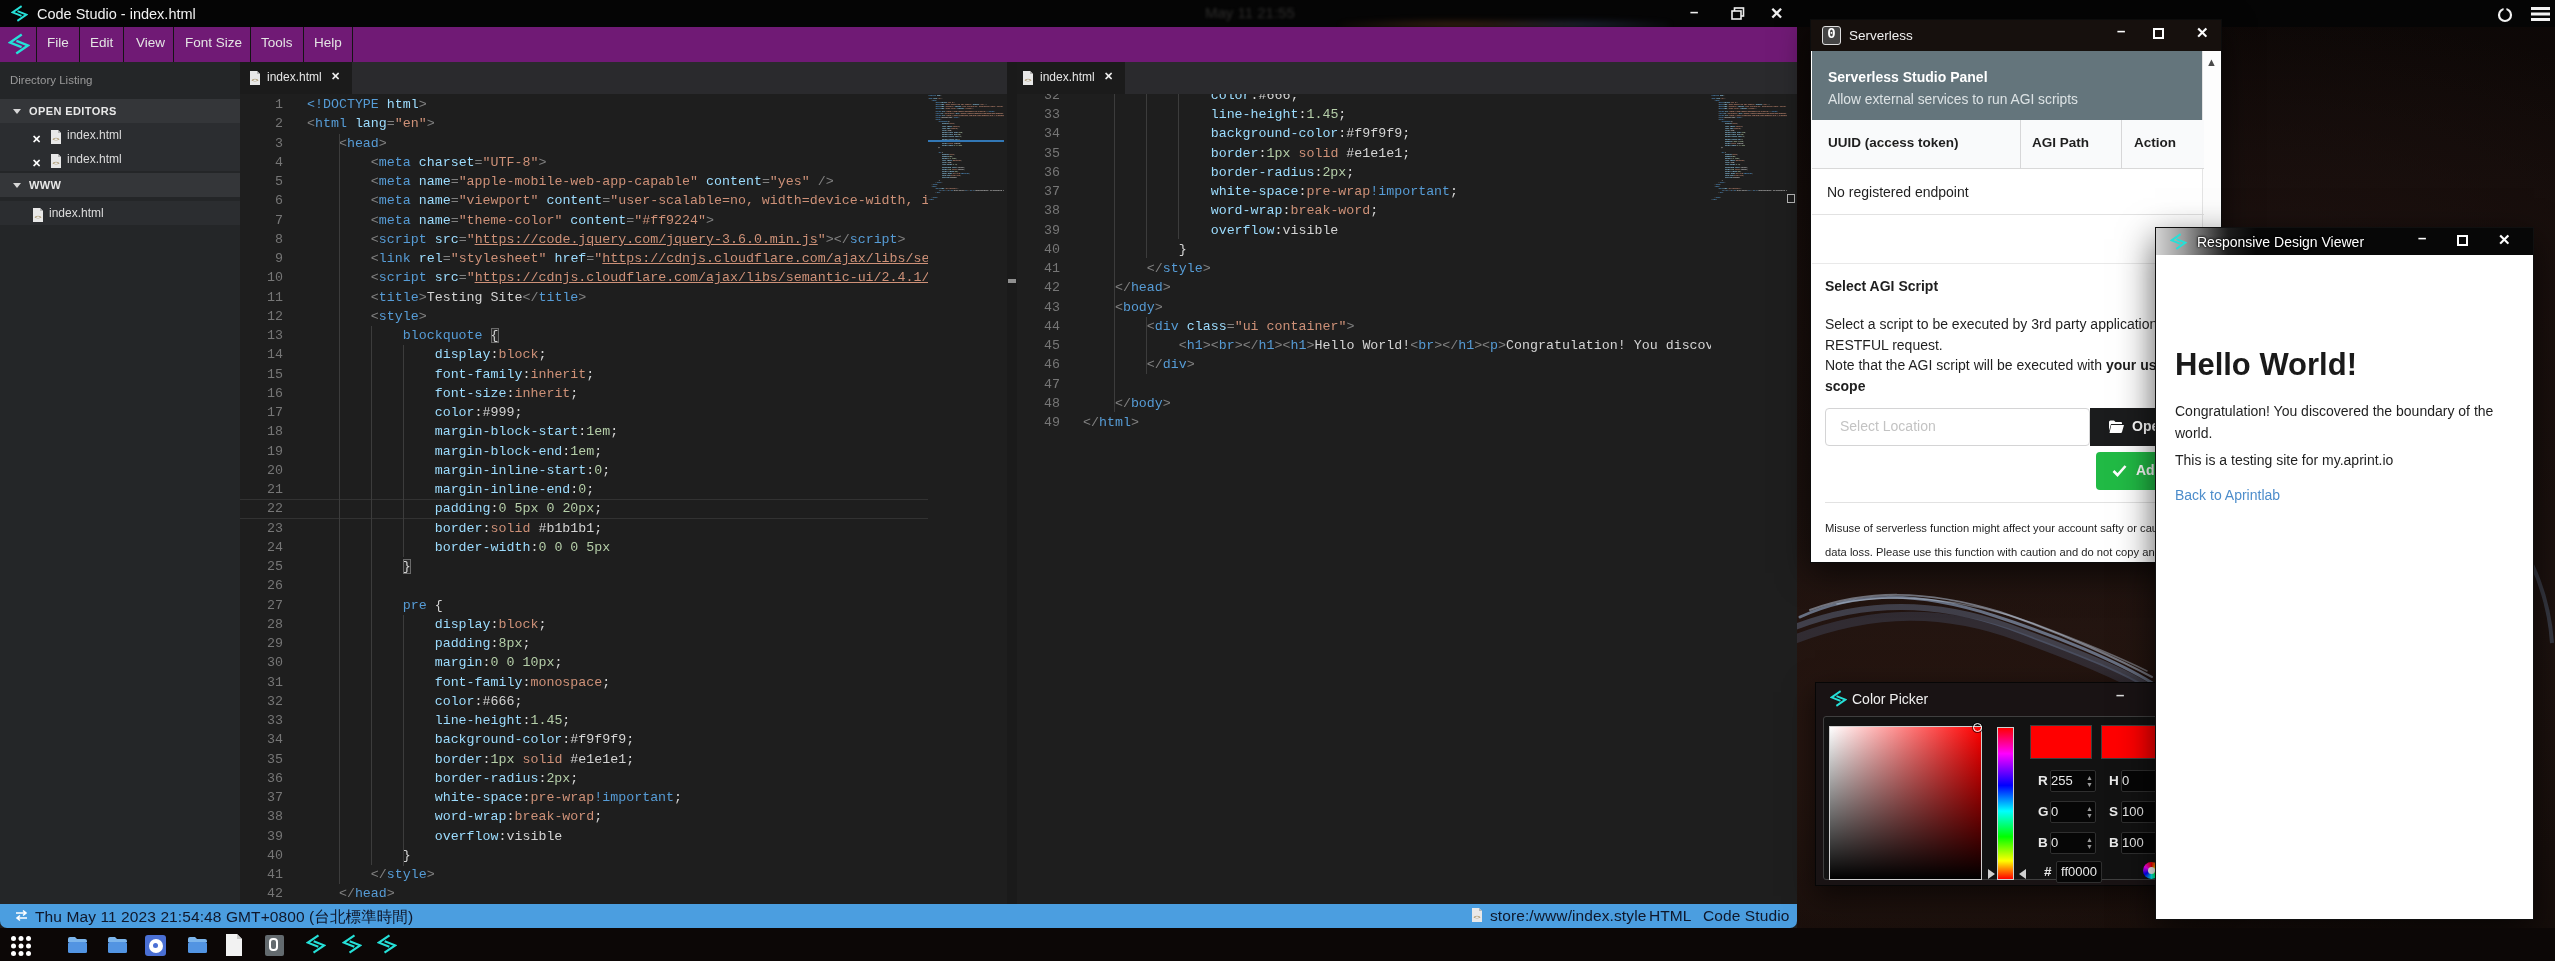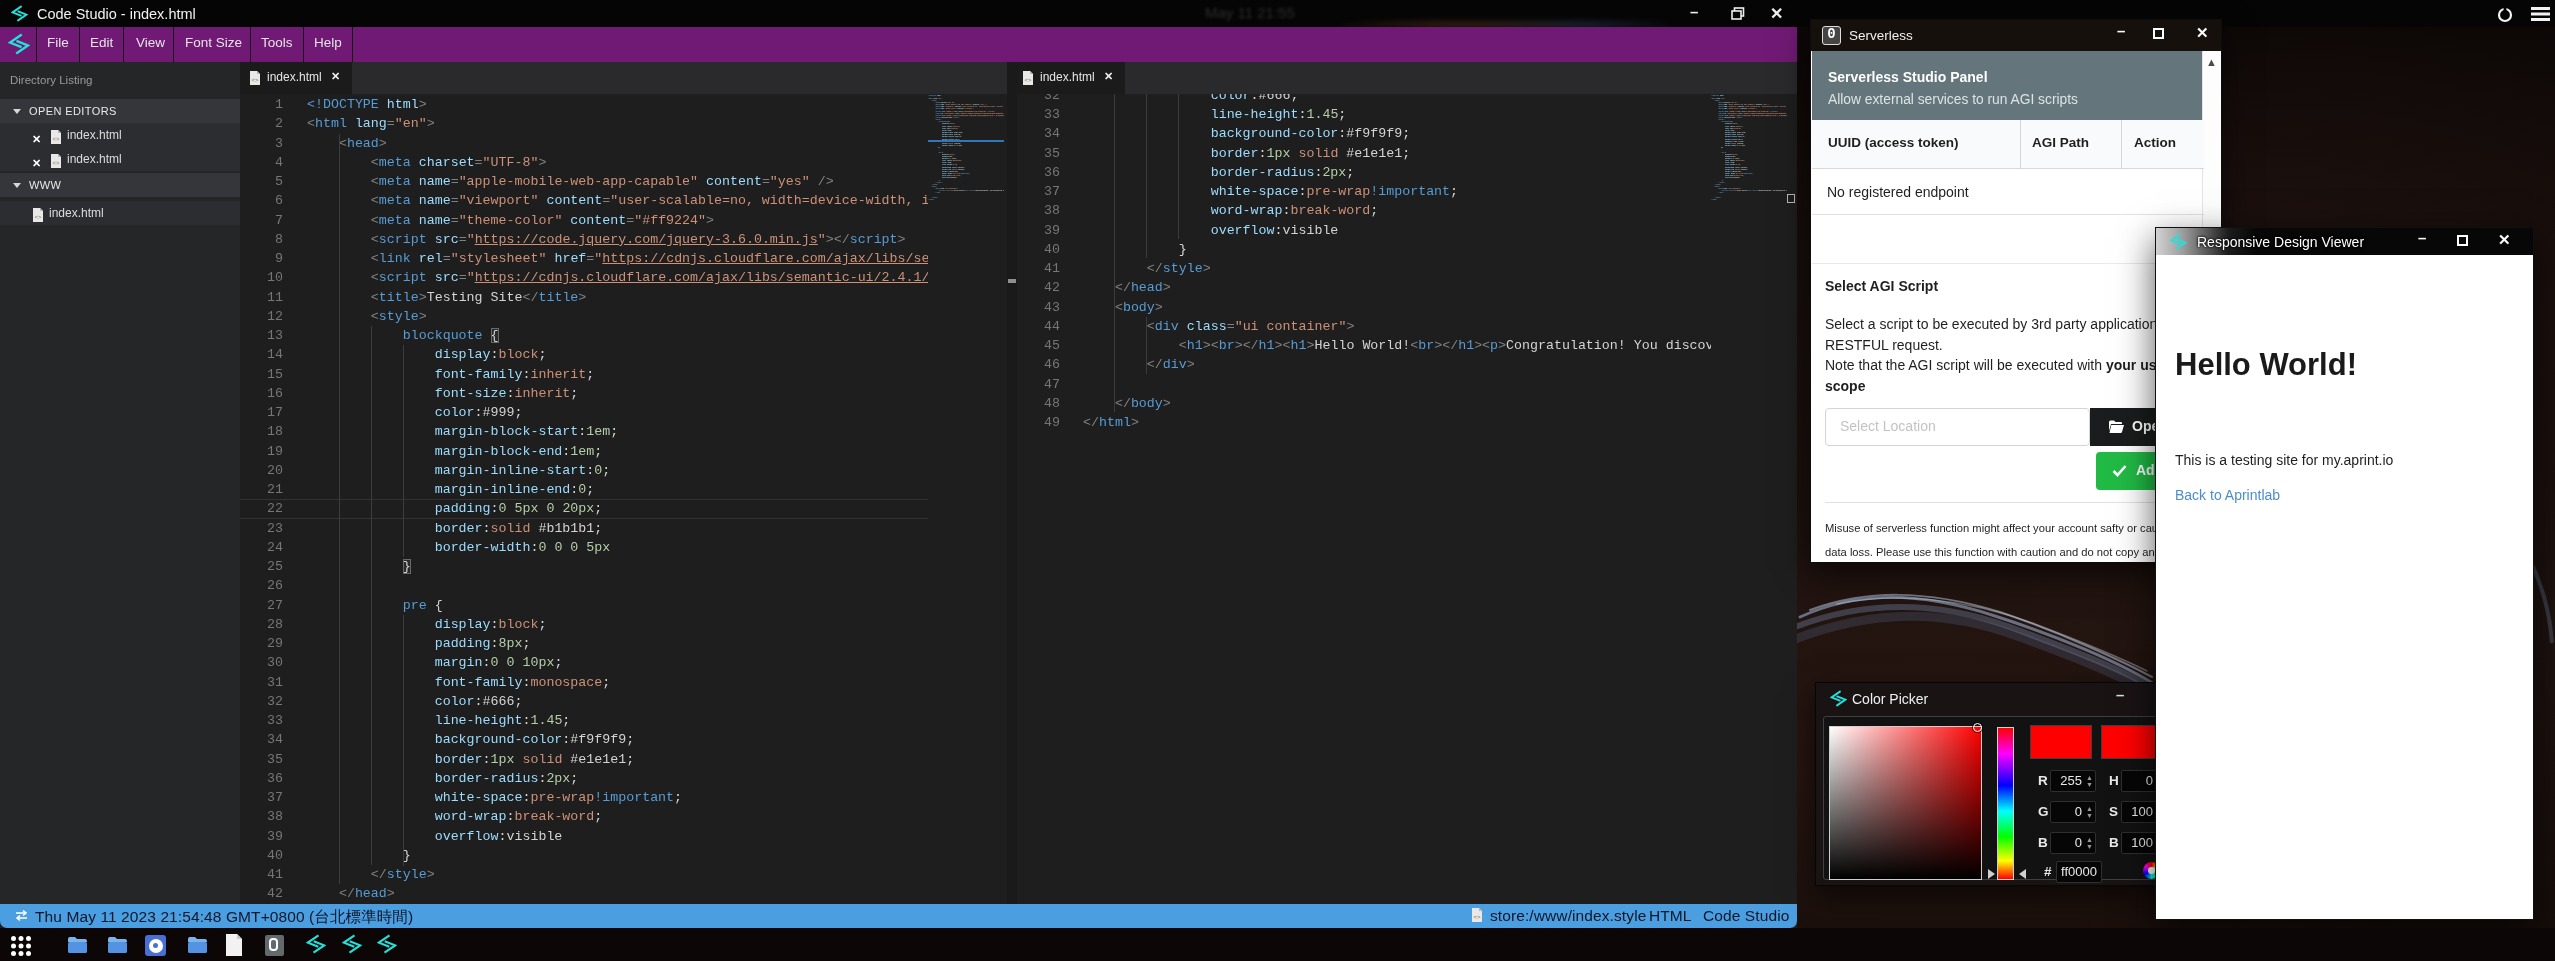--- a/index.html
+++ b/index.html
@@ -13,21 +13,21 @@
 #topbar{left:0;top:0;width:2555px;height:27px;background:#050505}
 #title-txt{left:37px;top:6px;color:#f2f2f2;font-size:14.5px}
 .wbtn{color:#efefef}
 
 #cs{left:0;top:27px;width:1797px;height:901px;background:#1e1e1e}
 #menubar{left:0;top:0;width:1797px;height:35px;background:#701a75}
 #menubar .mi{position:absolute;top:8px;color:#e4e4e4;font-size:13.5px}
 #menubar .sep{position:absolute;top:0;width:1px;height:35px;background:#141414}
 #sidebar{left:0;top:35px;width:240px;height:842px;background:#242628}
 #dirlist{left:10px;top:12px;color:#9a9a9a;font-size:11.5px}
-.sechdr{position:absolute;left:0;width:240px;height:24px;background:#343639;color:#e8e8e8;font-size:11px;font-weight:normal;letter-spacing:.4px;line-height:24px}
+.sechdr{position:absolute;left:0;width:240px;height:24px;background:#343639;color:#e8e8e8;font-size:11px;font-weight:bold;letter-spacing:.4px;line-height:24px}
 .sechdr .car{position:absolute;left:13px;top:10px;width:0;height:0;border-left:4.5px solid transparent;border-right:4.5px solid transparent;border-top:5px solid #d7d7d7}
 .sechdr .lab{margin-left:29px}
 .fitem{position:absolute;left:0;width:240px;height:24px;background:#2b2d30;color:#dcdcdc;font-size:12px;line-height:24px}
 .fitem .x{position:absolute;left:32px;top:4px;font-size:11px;color:#fff;font-weight:bold}
 .fitem .fic{position:absolute;top:5px}
 
 #tabstrip{left:240px;top:35px;width:1557px;height:32px;background:#2a2a2d}
 .tab{position:absolute;top:0;height:32px;background:#1b1b1b;color:#e6e6e6;font-size:12px}
 .tab .tlab{position:absolute;left:27px;top:8px}
 .tab .tx{position:absolute;top:8px;color:#f0f0f0;font-weight:bold;font-size:11px}
@@ -61,21 +61,21 @@
 #sv-scroll{position:absolute;right:1px;top:31px;width:18px;height:511px;background:#fdfdfd;border-left:1px solid #e4e4e4}
 .svtxt{color:#1f1f1f}
 
 #rv{left:2155px;top:227px;width:379px;height:693px;background:#fff;box-shadow:0 12px 34px rgba(0,0,0,.65);border:1px solid #101010}
 #rv-title{position:absolute;left:0;top:0;width:100%;height:27px;background:linear-gradient(90deg,#d2d2d2 0px,#9a9a9a 28px,#1c1c1c 72px,#070707 100px)}
 #rv-size{position:absolute;left:0;top:27px;width:100%;height:29px;background:#3b3b3b}
 
 #cp{left:1815px;top:682px;width:407px;height:204px;background:#191314;border:1px solid #060606;box-shadow:0 10px 28px rgba(0,0,0,.6)}
 #cp-panel{position:absolute;left:7px;top:33px;width:393px;height:164px;background:#121212;border:1px solid #3f3f3f;border-radius:3px}
 .cplab{position:absolute;color:#e8e8e8;font-weight:bold;font-size:13.5px}
-.cpin{position:absolute;width:46px;height:22px;background:#060606;border:1px solid #2f2f2f;border-radius:2px;color:#e8e8e8;font-size:13px;line-height:20px;text-align:right;padding-right:13px}
+.cpin{position:absolute;width:46px;height:22px;background:#060606;border:1px solid #2f2f2f;border-radius:2px;color:#e8e8e8;font-size:13px;line-height:20px;text-align:left;padding-right:13px}
 .spin{position:absolute;width:8px;color:#9a9a9a;font-size:7px;line-height:7px}
 
 #taskbar{left:0;top:928px;width:2555px;height:33px;background:#0c0706}
 </style></head><body>
 <div id="stage">
 <div class="abs" id="wall"></div>
 <svg class="abs" style="left:1795px;top:555px" width="368" height="160" viewBox="0 0 368 160">
  <g fill="none" stroke-linecap="round">
   <path d="M0 84 C 80 54, 150 54, 225 82 C 285 104, 335 124, 360 142" stroke="rgba(85,105,140,.28)" stroke-width="9"></path>
   <path d="M0 72 C 70 45, 140 45, 215 72 C 280 96, 332 116, 361 136" stroke="rgba(118,142,178,.36)" stroke-width="6"></path>
@@ -317,20 +317,21 @@
           <path d="M15 1.6 L2.2 10.4 L14.8 15.4" stroke="#25e0d8" stroke-width="2.6"></path>
           <path d="M9 22.4 L21.8 13.6 L9.2 8.6" stroke="#25e0d8" stroke-width="2.6"></path>
         </svg>
     <div style="position:absolute;left:41px;top:6px;color:#fff;font-size:14px;text-shadow:0 0 3px #000,0 0 2px #000">Responsive Design Viewer</div>
     <div style="position:absolute;left:262px;top:1px;color:#fff;font-size:15px;font-weight:bold">–</div>
     <div style="position:absolute;left:301px;top:7px;width:11px;height:11px;border:2px solid #fff"></div>
     <div style="position:absolute;left:342px;top:3px;color:#fff;font-size:15px;font-weight:bold">✕</div>
   </div>
   <div style="position:absolute;left:0;top:56px;width:377px;height:635px;background:#fff;overflow:hidden">
     <div style="position:absolute;left:19px;top:63px;color:#1a1a1a;font-size:31px;font-weight:bold">Hello World!</div>
+    <div style="position:absolute;left:19px;top:116px;color:#1f1f1f;font-size:14px;line-height:22px;white-space:nowrap">Congratulation! You discovered the boundary of the<br>world.</div>
     <div style="position:absolute;left:19px;top:168px;color:#1f1f1f;font-size:14px">This is a testing site for my.aprint.io</div>
     <div style="position:absolute;left:19px;top:203px;color:#4d8dcb;font-size:14px">Back to Aprintlab</div>
   </div>
 </div>
 
 <div class="abs" id="taskbar">
   <div class="abs" style="left:11px;top:8px;width:5px;height:5px;border-radius:50%;background:#fff;box-shadow:7.5px 0 0 #fff,15px 0 0 #fff,0 7.5px 0 #fff,7.5px 7.5px 0 #fff,15px 7.5px 0 #fff,0 15px 0 #fff,7.5px 15px 0 #fff,15px 15px 0 #fff"></div>
   <span class="abs" style="left:68px;top:9px"><svg width="19" height="16" viewBox="0 0 19 16">
           <path d="M0 2 Q0 0 2 0 H7 L9 2 H17 Q19 2 19 4 V5 H0 Z" fill="#7cb5ec"></path>
           <rect x="0" y="5" width="19" height="11" rx="1.5" fill="#5294e2"></rect>

